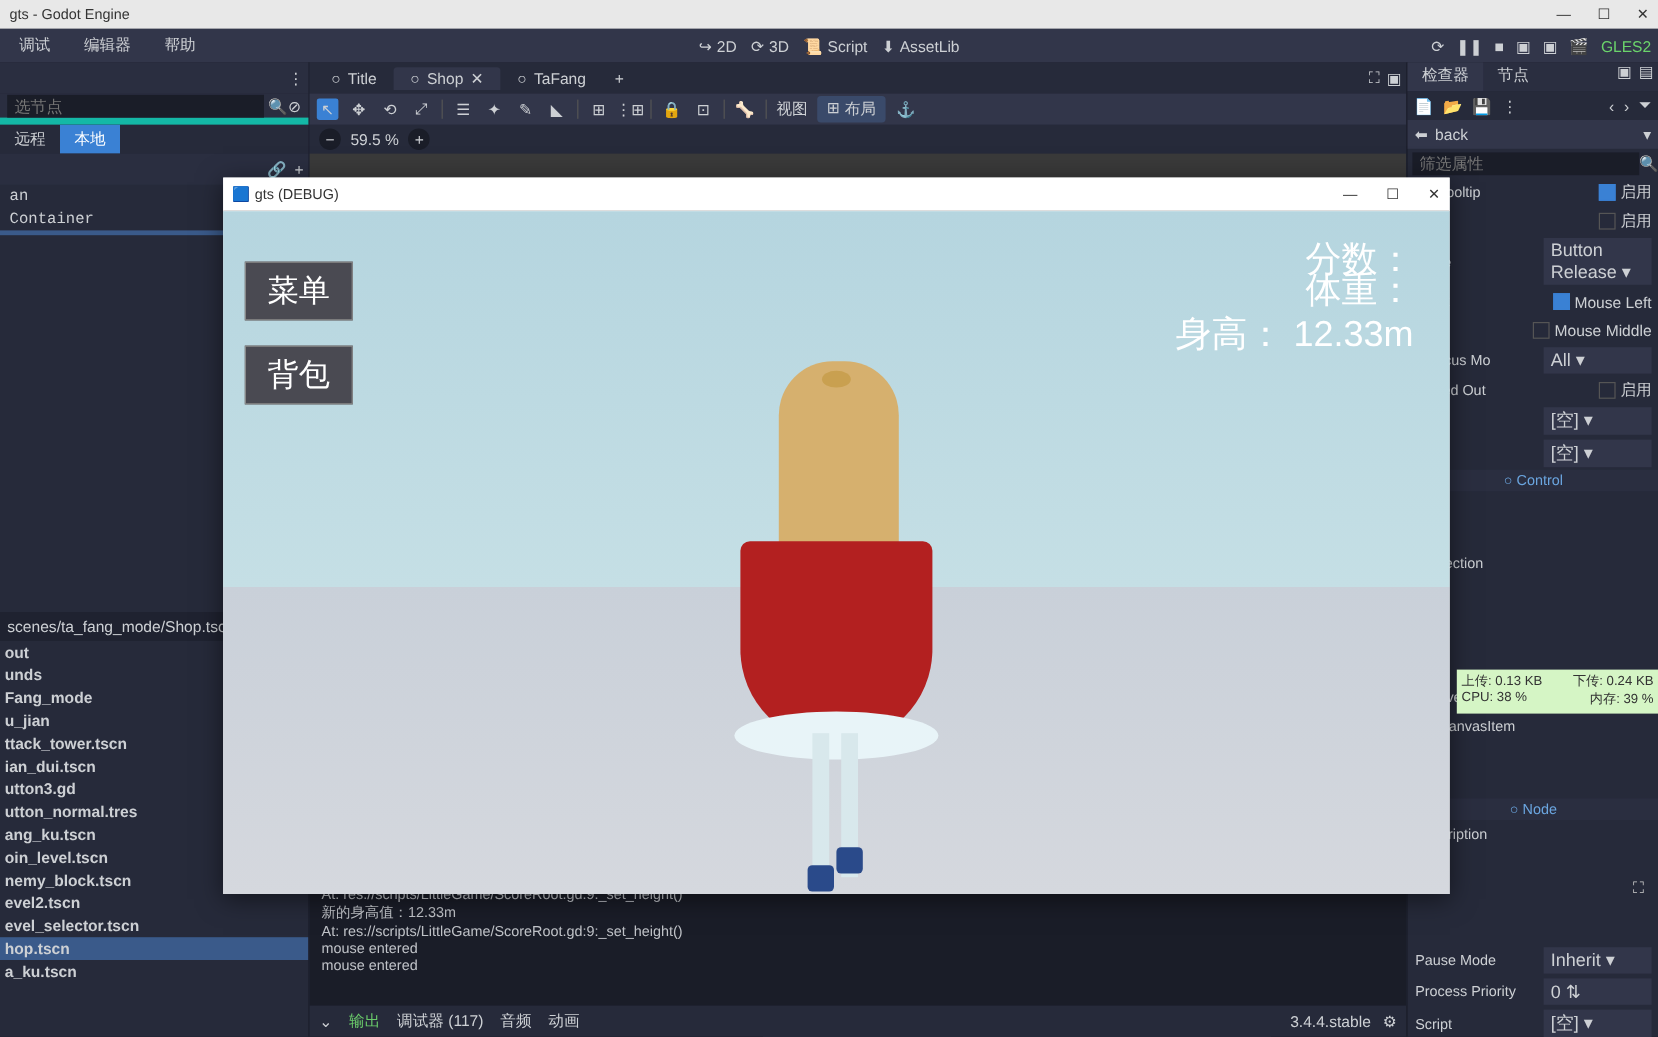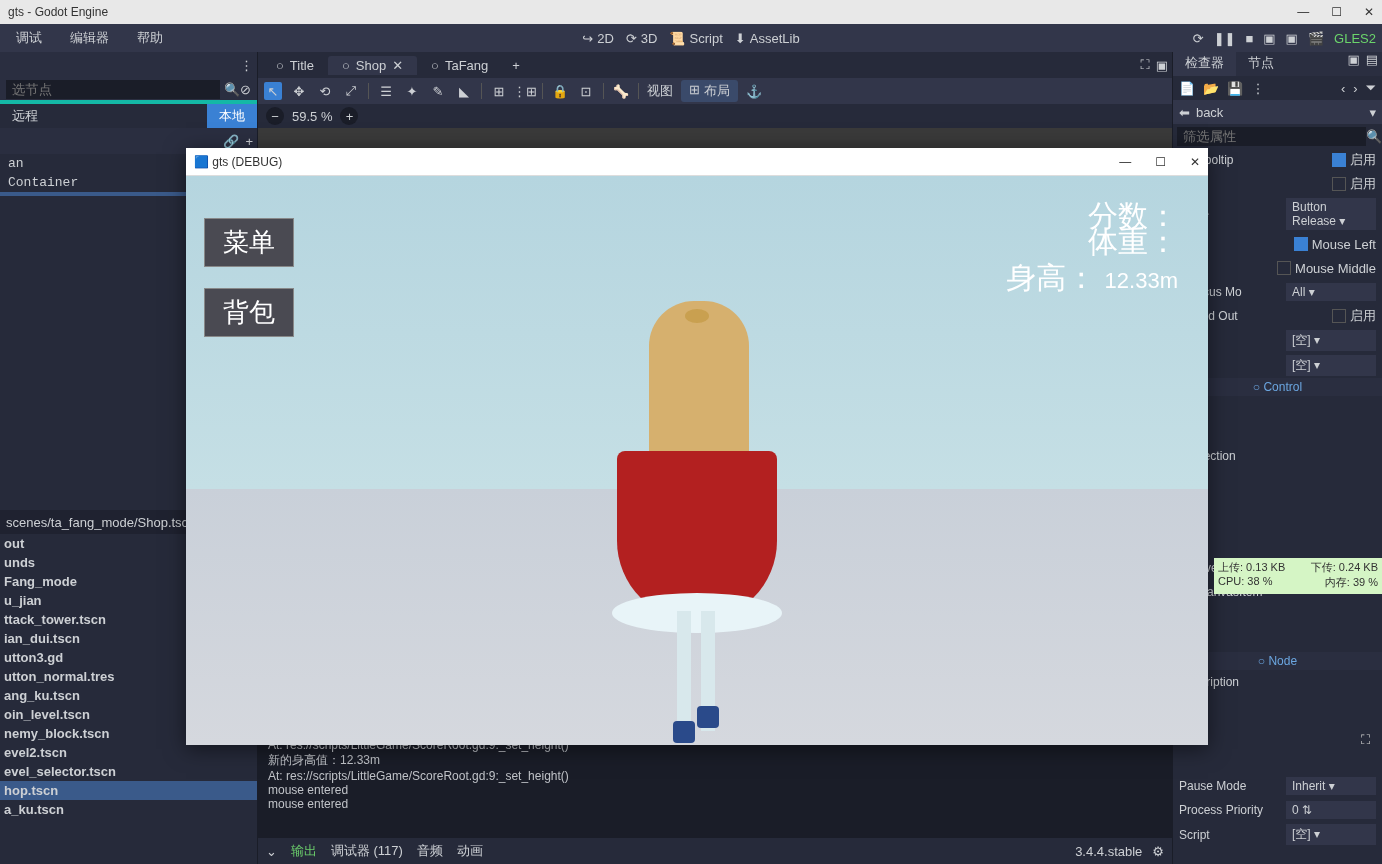--- a/index.html
+++ b/index.html
@@ -16,24 +16,24 @@
 .menubar .center { display: flex; gap: 12px; position: absolute; left: 50%; transform: translateX(-50%); }
 .menubar .right { display: flex; gap: 10px; align-items: center; }
 .menubar .center span { display: flex; align-items: center; gap: 4px; }
 .menubar .right .gles { color: #6bd46b; }
 
 
 .main { display: flex; height: calc(100% - 52px); }
 
 
 .left-panel { width: 258px; background: #262a3a; display: flex; flex-direction: column; border-right: 1px solid #1a1d28; }
-.panel-header { height: 26px; background: #2a2e40; display: flex; align-items: center; padding: 0 6px; justify-content: space-between; border-bottom: 4px solid #14b8a6; }
+.panel-header { height: 26px; background: #2a2e40; display: flex; align-items: center; padding: 0 6px; justify-content: space-between; border-bottom: 6px solid #14b8a6; }
 .panel-header input { background: #1a1d28; border: none; color: #cdd0d4; padding: 2px 6px; width: 100%; margin-right: 4px; }
 .tree-toolbar { height: 26px; background: #2a2e40; display:flex; align-items:center; padding:0 4px; gap:6px; }
-.scene-tabs { height: 24px; display: flex; background: #262a3a; justify-content: space-between; }
+.scene-tabs { height: 24px; display: flex; background: #262a3a; }
 .scene-tabs .tab { padding: 2px 12px; display: flex; align-items: center; gap: 8px; }
 .scene-tabs .tab.active { background: #3a81d4; color: #fff; }
 .scene-tree { flex: 0 0 auto; height: 160px; overflow: hidden; }
 .scene-tree .node { padding: 2px 8px; font-family: Liberation Mono, monospace; }
 .path-bar { height: 24px; background: #1f2230; padding: 2px 6px; display:flex; align-items:center; }
 .file-list { flex: 1; overflow-y: auto; }
 .file-list .item { padding: 2px 4px; font-weight: bold; }
 .file-list .item.selected { background: #3a5a8a; }
 
 
@@ -70,21 +70,21 @@
 .insp-tabs .right-icons { margin-left:auto; display:flex; gap:6px; padding-right:4px; }
 .insp-toolbar { height:24px; display:flex; gap:8px; padding:0 6px; align-items:center; background:#262a3a; }
 .node-select { height:24px; background:#32364a; padding:2px 6px; display:flex; align-items:center; }
 .filter-row { height:24px; display:flex; padding:0 4px; align-items:center; }
 .filter-row input { background:#1a1d28; border:none; color:#cdd0d4; padding:2px 6px; flex:1; }
 .props { flex:1; overflow-y:auto; }
 .prop-row { display:flex; align-items:center; padding:2px 6px; min-height:24px; }
 .prop-row .label { flex:1; font-size:12px; }
 .prop-row .checkbox { width:14px; height:14px; border:1px solid #555; display:inline-block; margin-right:4px; }
 .prop-row .checkbox.checked { background:#3a81d4; border-color:#3a81d4; }
-.prop-row select, .prop-row .dropdown { background:#32364a; border:none; color:#cdd0d4; padding:2px 6px; width:90px; font-size:12px; }
+.prop-row select, .prop-row .dropdown { background:#32364a; border:none; color:#cdd0d4; padding:2px 6px; width:90px; font-size:15px; }
 .section-header { background:#2a2e40; padding:2px 6px; text-align:center; font-size:12px; }
 .section-header.blue { color:#6ba6e0; }
 
 
 .debug-window { position:absolute; left:186px; top:148px; width:1022px; height:597px; background:#fff; box-shadow:0 4px 20px rgba(0,0,0,0.5); }
 .debug-titlebar { height:28px; background:#fff; display:flex; align-items:center; padding:0 8px; font-size:12px; color:#333; justify-content:space-between; border-bottom:1px solid #ddd; }
 .debug-titlebar .dwctrl { display:flex; gap:24px; }
 .debug-content { height:calc(100% - 28px); background: linear-gradient(to bottom, #b5d5df 0%, #c5dfe5 55%, #c9d0d9 55%, #d5d8de 100%); position:relative; overflow:hidden; }
 
 .game-btn { position:absolute; background:#4a4a52; color:#fff; font-size:26px; padding:6px 18px; border:1px solid #888;margin-top:28px; }
@@ -384,21 +384,21 @@
       <span>☐</span>
       <span>✕</span>
     </div>
   </div>
   <div class="debug-content">
     <div class="game-btn" style="left:18px; top:14px;">菜单</div>
     <div class="game-btn" style="left:18px; top:84px;">背包</div>
     <div class="hud-text" style="top:20px;">分数：</div>
     <div class="hud-text" style="top:46px;">体重：</div>
     <div class="hud-text" style="top:82px;">
-      <span>身高：</span> <span style="font-size:22px;">12.33m</span>
+      <span>身高：</span> <span style="font-size:30px;">12.33m</span>
     </div>
     <div class="character">
       <div class="hair"></div>
       <div class="dress"></div>
       <div class="legs"></div>
       <div class="legs right"></div>
       <div class="foot"></div>
       <div class="foot right"></div>
     </div>
   </div>

